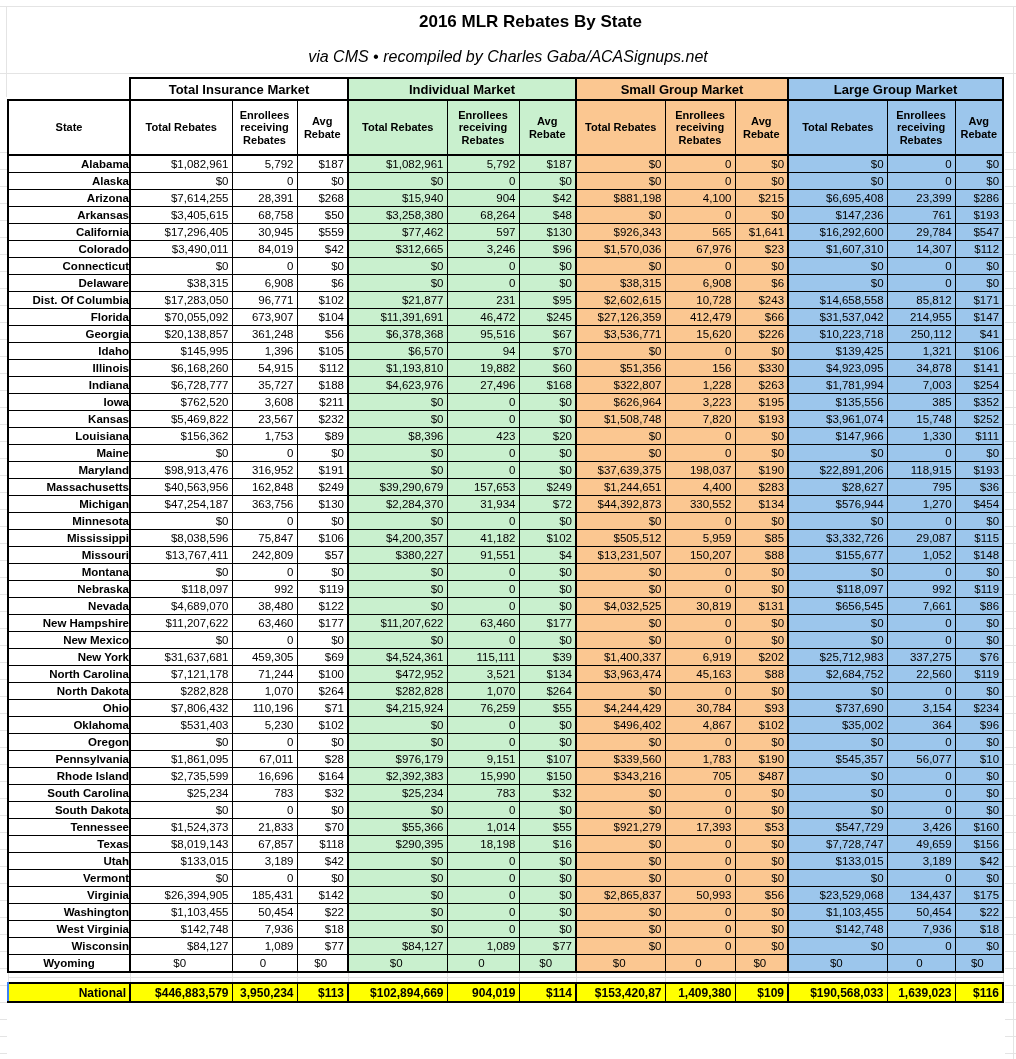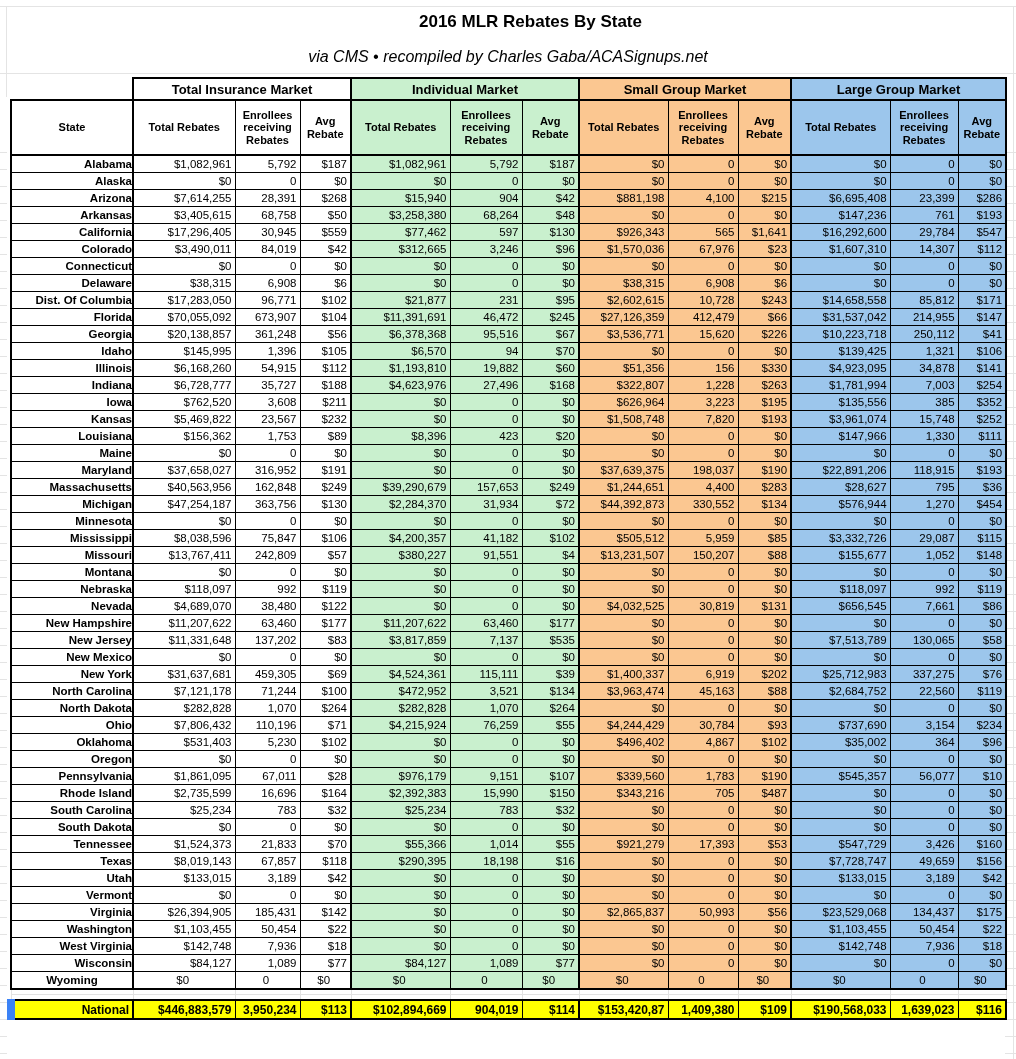--- a/index.html
+++ b/index.html
@@ -28,21 +28,21 @@
   .drow .state{font-weight:bold;border-left:2px solid #000;border-right:2px solid #000;padding-right:0;}
   .bl2{border-left:2px solid #000 !important;}
   .br2{border-right:2px solid #000 !important;}
   .last-row td{border-bottom:2px solid #000;text-align:center;}
   .im{background:#c9f0ce;}
   .sg{background:#fbc791;}
   .lg{background:#9cc6ec;}
   .gapr td{border:1px solid #e2e2e2;background:#fff;height:4px;font-size:0;line-height:0;}
   .nat td{background:#ffff00;border:1px solid #000;border-top:2px solid #000;border-bottom:2px solid #000;
         font-weight:bold;font-size:12px;height:17px;text-align:right;padding-right:3px;}
-  .nat .nstate{border-left:8px solid #3b82f6;border-right:2px solid #000;}
+  .nat .nstate{border-left:2px solid #3b82f6;border-right:2px solid #000;}
 </style>
 </head>
 <body>
 
 <div class="hline" style="top:6px"></div>
 <div class="hline" style="top:73px"></div>
 <div class="vline" style="left:6px;top:6px;height:91px"></div>
 <div class="vline" style="left:1013px;top:6px;bottom:0"></div>
 <div class="mstrip" style="left:0;width:7px"></div>
 <div class="mstrip" style="left:1005px;width:11px"></div>
@@ -358,21 +358,21 @@
     <td class="val im">$0</td>
     <td class="val sg bl2">$0</td>
     <td class="val sg">0</td>
     <td class="val sg">$0</td>
     <td class="val lg bl2">$0</td>
     <td class="val lg">0</td>
     <td class="val lg br2">$0</td>
   </tr>
       <tr class="drow">
     <td class="state">Maryland</td>
-    <td class="val">$37,658,027</td>
+    <td class="val">$98,913,476</td>
     <td class="val">316,952</td>
     <td class="val">$191</td>
     <td class="val im bl2">$0</td>
     <td class="val im">0</td>
     <td class="val im">$0</td>
     <td class="val sg bl2">$37,639,375</td>
     <td class="val sg">198,037</td>
     <td class="val sg">$190</td>
     <td class="val lg bl2">$22,891,206</td>
     <td class="val lg">118,915</td>
@@ -505,35 +505,20 @@
     <td class="val">$177</td>
     <td class="val im bl2">$11,207,622</td>
     <td class="val im">63,460</td>
     <td class="val im">$177</td>
     <td class="val sg bl2">$0</td>
     <td class="val sg">0</td>
     <td class="val sg">$0</td>
     <td class="val lg bl2">$0</td>
     <td class="val lg">0</td>
     <td class="val lg br2">$0</td>
-  </tr>
-      <tr class="drow">
-    <td class="state">New Jersey</td>
-    <td class="val">$11,331,648</td>
-    <td class="val">137,202</td>
-    <td class="val">$83</td>
-    <td class="val im bl2">$3,817,859</td>
-    <td class="val im">7,137</td>
-    <td class="val im">$535</td>
-    <td class="val sg bl2">$0</td>
-    <td class="val sg">0</td>
-    <td class="val sg">$0</td>
-    <td class="val lg bl2">$7,513,789</td>
-    <td class="val lg">130,065</td>
-    <td class="val lg br2">$58</td>
   </tr>
       <tr class="drow">
     <td class="state">New Mexico</td>
     <td class="val">$0</td>
     <td class="val">0</td>
     <td class="val">$0</td>
     <td class="val im bl2">$0</td>
     <td class="val im">0</td>
     <td class="val im">$0</td>
     <td class="val sg bl2">$0</td>

